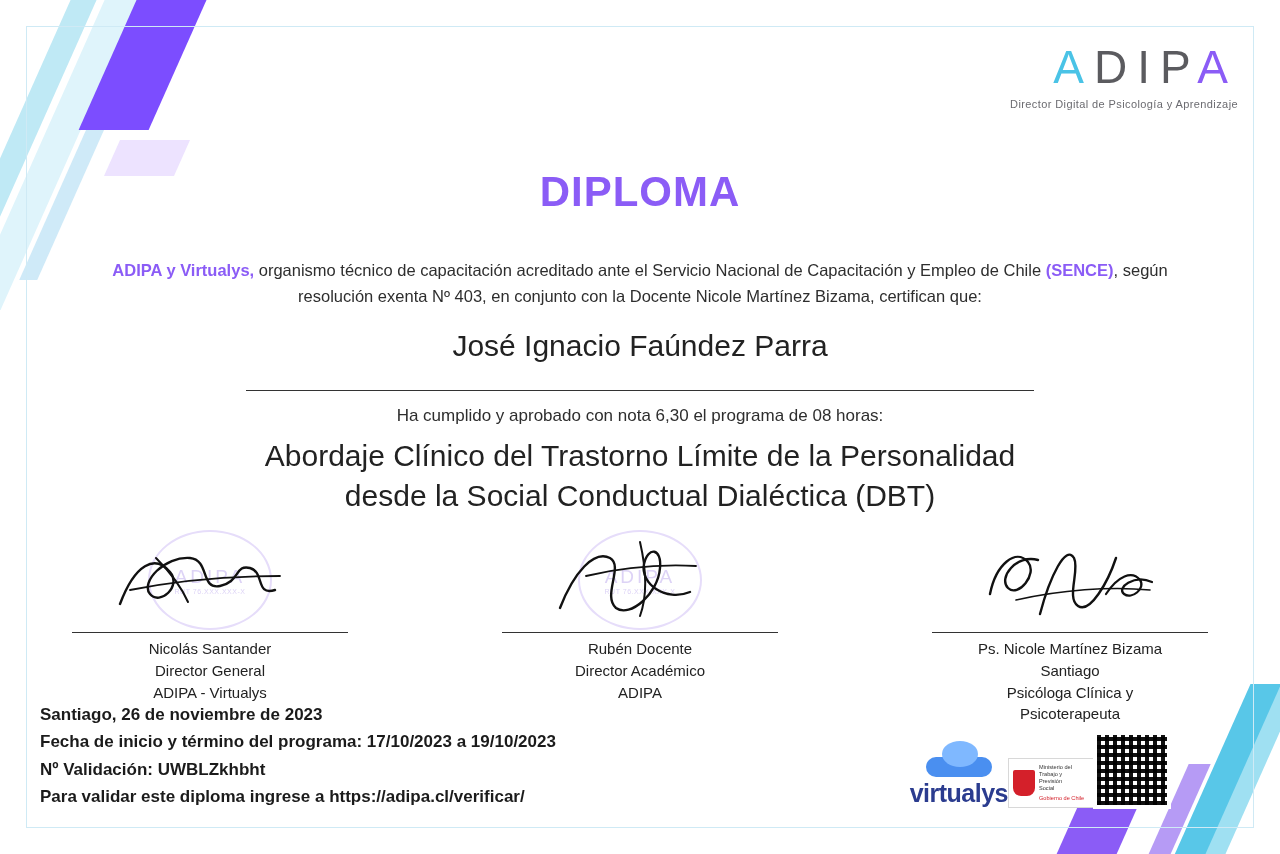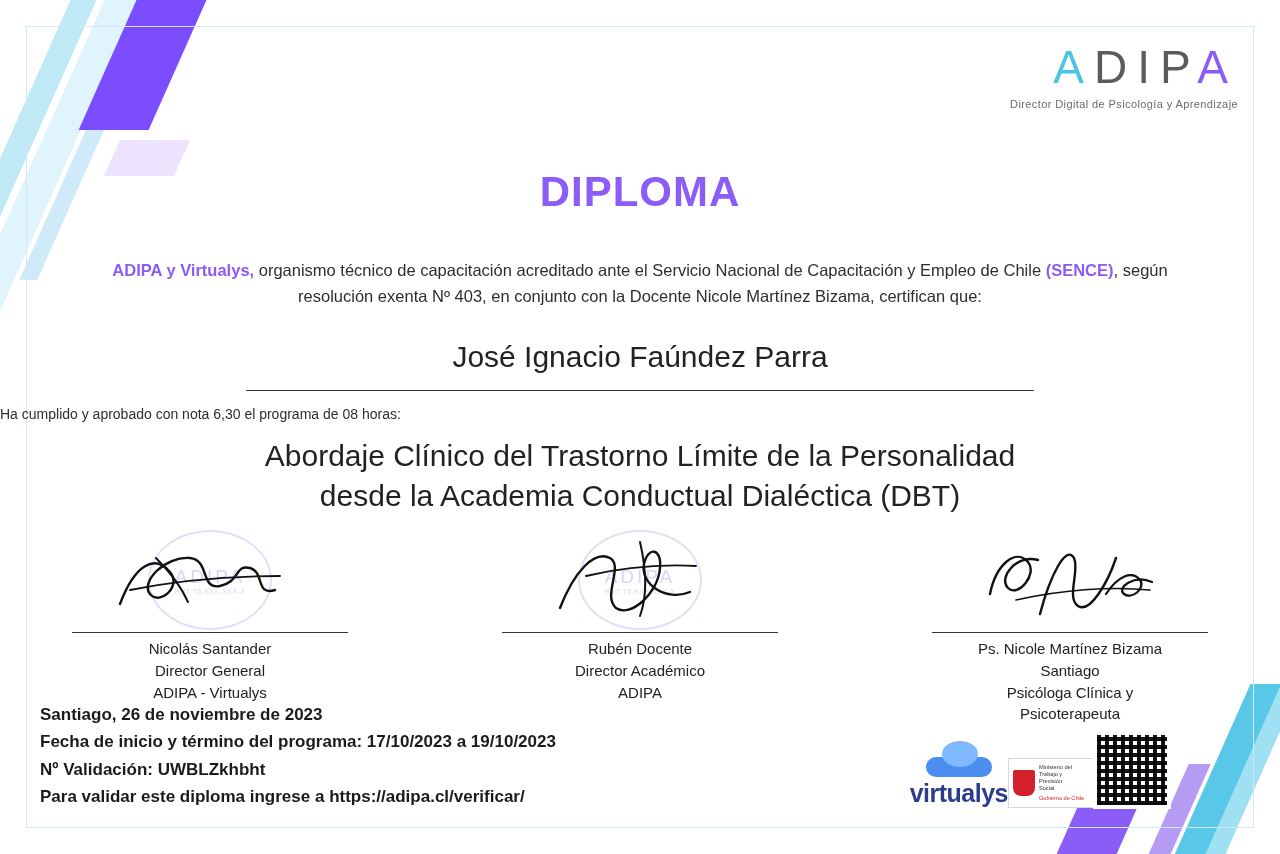--- a/index.html
+++ b/index.html
@@ -87,38 +87,39 @@
     font-size: 16.5px;
     color: #2e2e2e;
     line-height: 1.55;
   }
   .intro .purple { color: #8b5cf6; font-weight: bold; }
 
   
   .recipient {
     position: absolute;
     left: 0; right: 0;
-    top: 340px;
+    top: 329px;
     text-align: center;
     font-size: 30px;
     color: #222;
   }
   .recipient-rule {
     position: absolute;
     left: 246px;
     right: 246px;
     top: 390px;
     border-bottom: 1.5px solid #333;
   }
 
   .grade-line {
     position: absolute;
     left: 0; right: 0;
     top: 406px;
-    font-size: 14px;
+    text-align: center;
+    font-size: 17px;
     color: #2e2e2e;
   }
 
   .course {
     position: absolute;
     left: 90px; right: 90px;
     top: 436px;
     text-align: center;
     font-size: 30px;
     color: #222;
@@ -282,21 +283,21 @@
     <span class="purple">ADIPA y Virtualys,</span><span> organismo técnico de capacitación acreditado ante el Servicio Nacional de Capacitación y Empleo de Chile </span><span class="purple">(SENCE)</span><span>, según resolución exenta Nº 403, en conjunto con la Docente Nicole Martínez Bizama, certifican que:</span>
   </div>
 
   <div class="recipient">José Ignacio Faúndez Parra</div>
   <div class="recipient-rule"></div>
 
   <div class="grade-line">Ha cumplido y aprobado con nota  6,30  el programa de 08 horas:</div>
 
   <div class="course">
     <div>Abordaje Clínico del Trastorno Límite de la Personalidad</div>
-    <div>desde la Academia Conductual Dialéctica (DBT)</div>
+    <div>desde la Social Conductual Dialéctica (DBT)</div>
   </div>
 
   <div class="signatures">
 
     <div class="sig">
       <div class="sig-img">
         <div class="stamp">
           <span>ADIPA</span>
           <small>RUT 76.XXX.XXX-X</small>
         </div>

